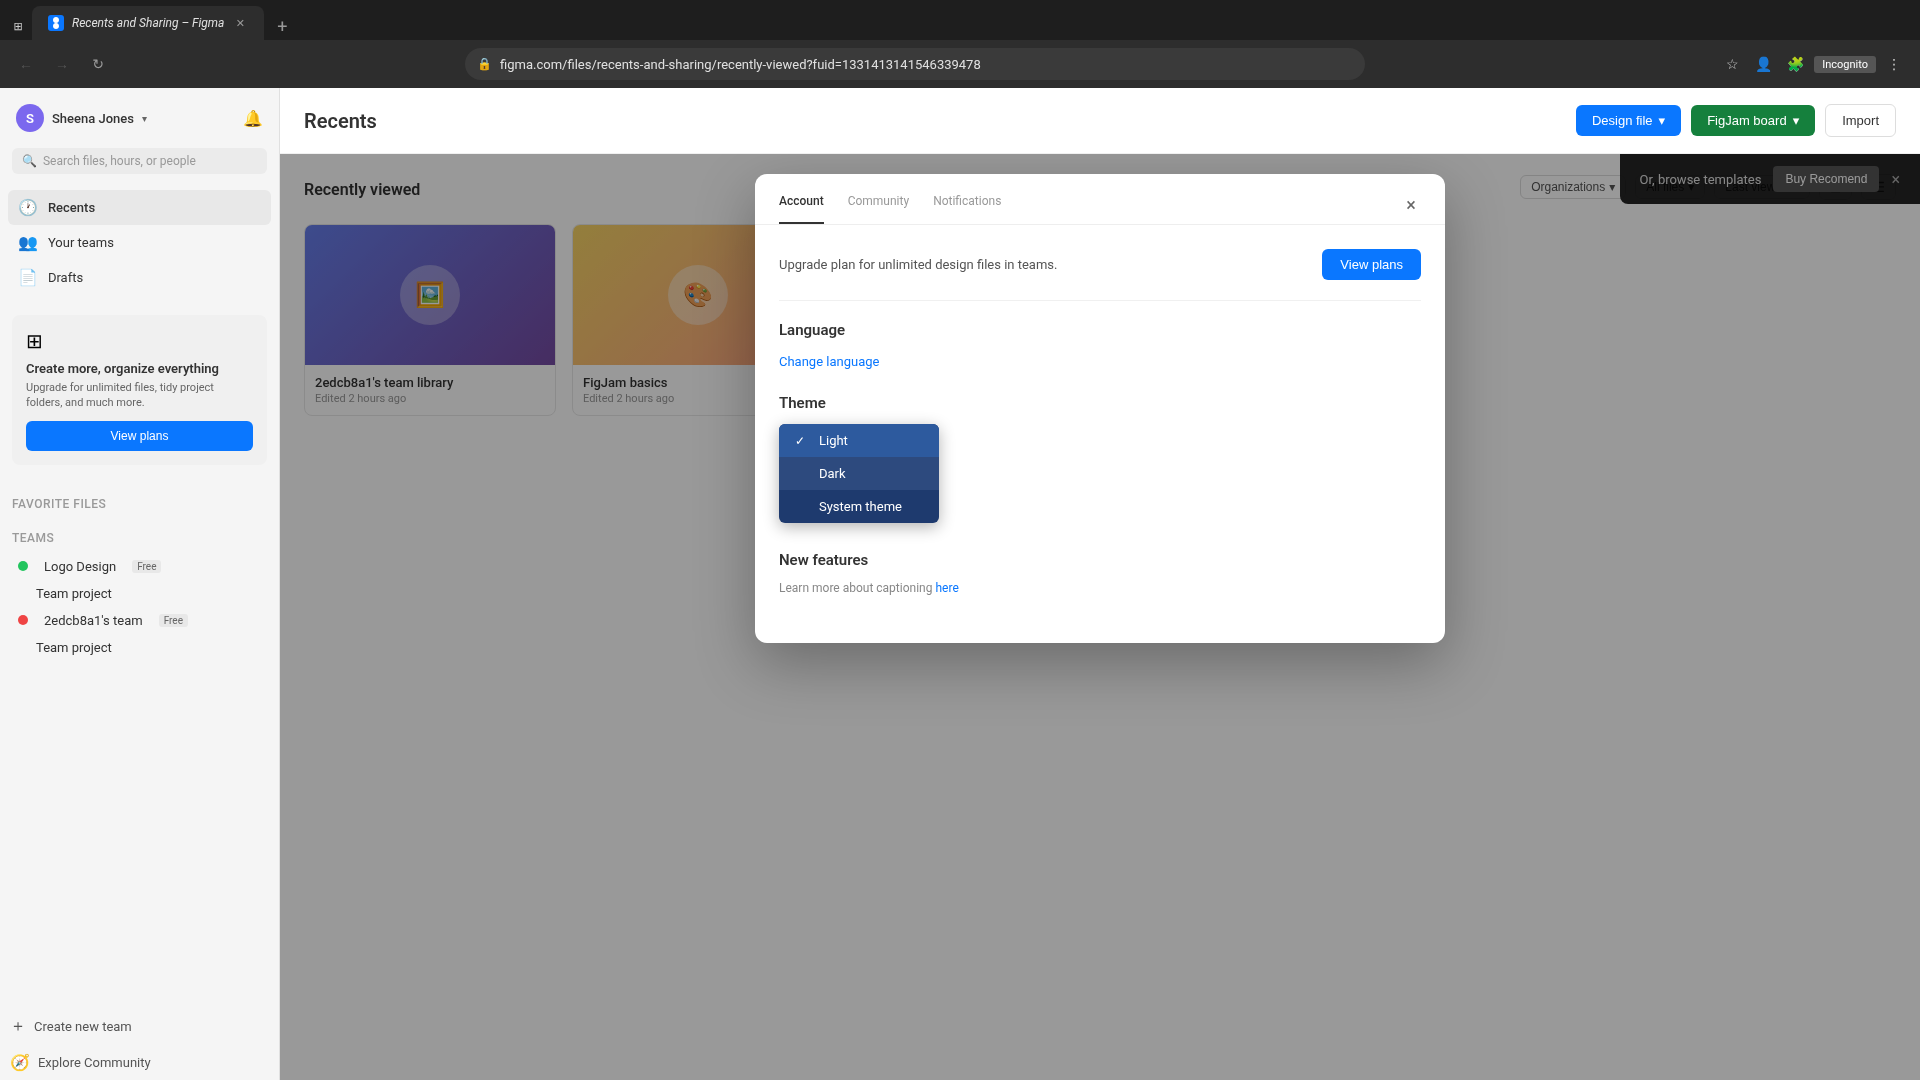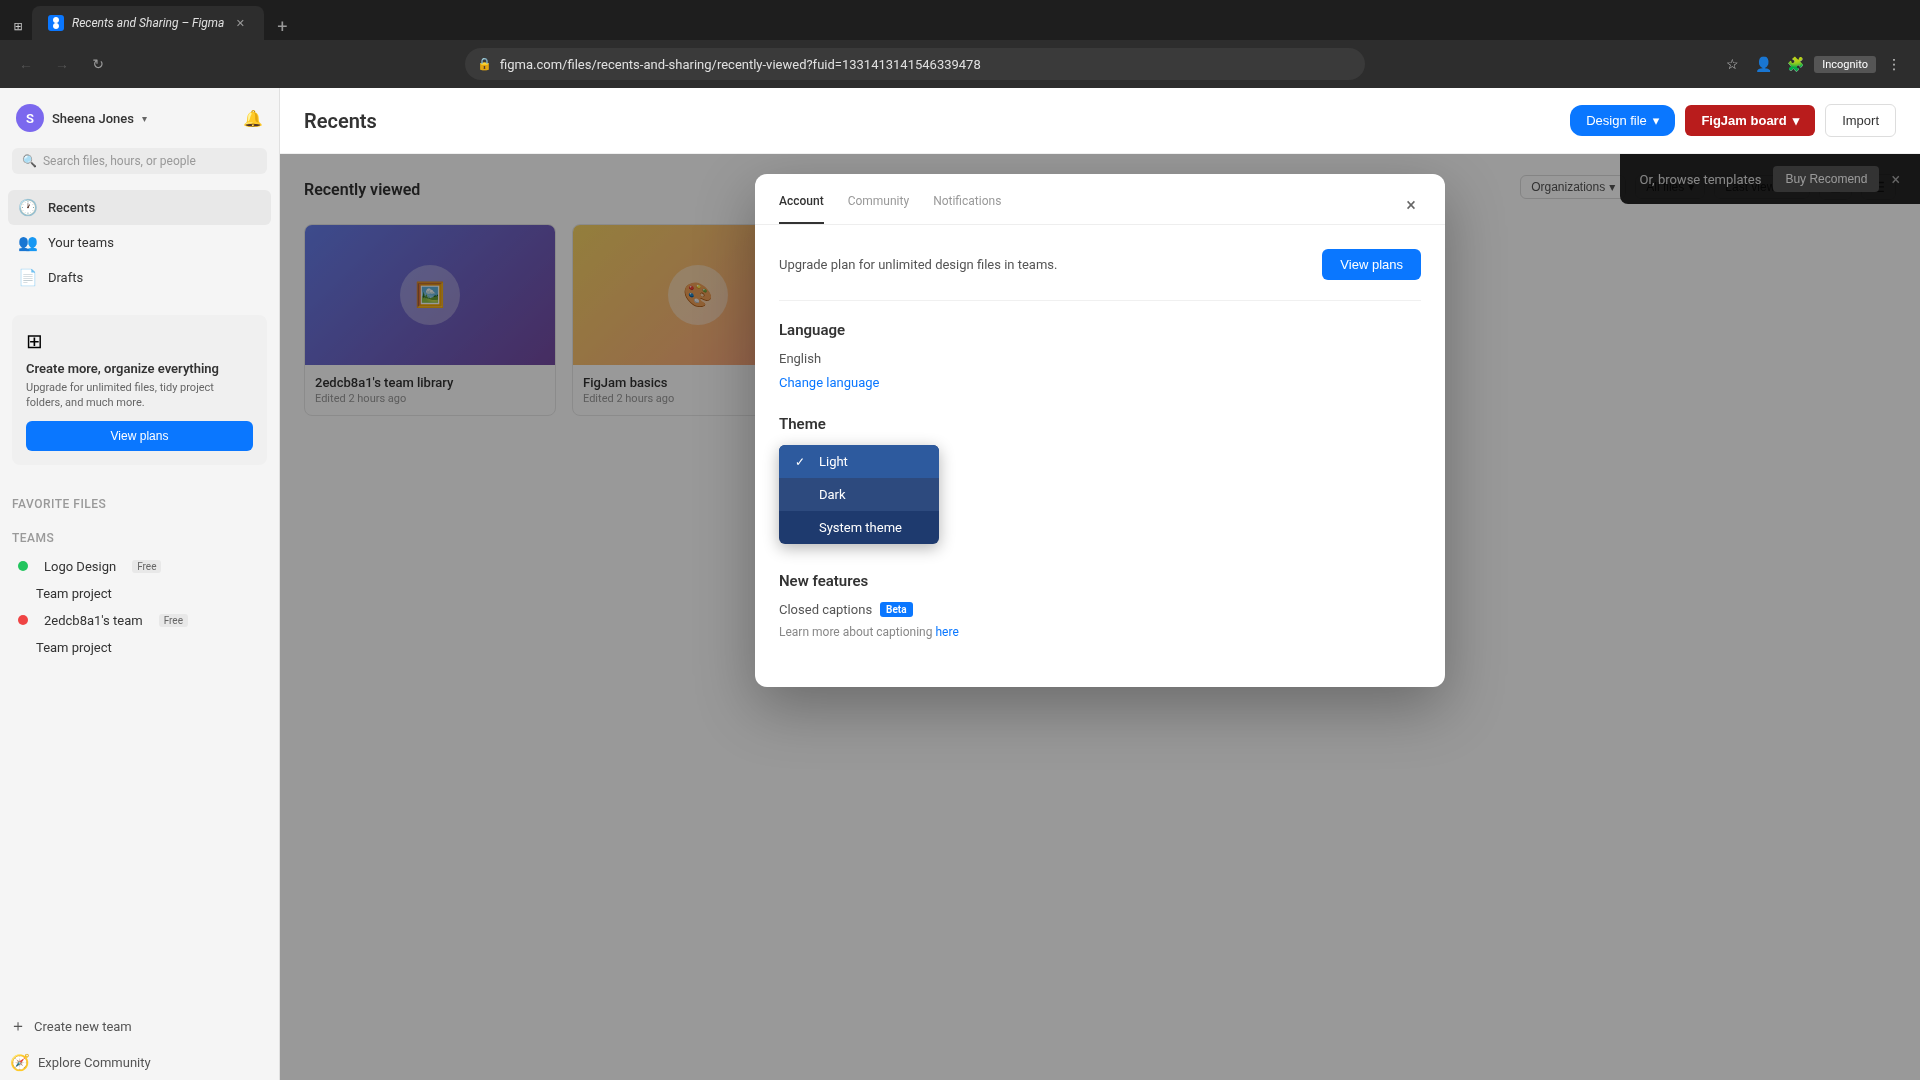--- a/index.html
+++ b/index.html
@@ -53,22 +53,22 @@
     .upgrade-box-text { font-size: 11px; color: #666; line-height: 1.4; margin-bottom: 10px; }
     .upgrade-btn { background: #0a77ff; color: white; border: none; border-radius: 6px; padding: 8px 16px; font-size: 12px; font-weight: 500; cursor: pointer; width: 100%; }
     .create-team { display: flex; align-items: center; gap: 8px; padding: 8px 10px; border-radius: 6px; cursor: pointer; font-size: 13px; color: #555; }
     .explore-community { display: flex; align-items: center; gap: 8px; padding: 8px 10px; border-radius: 6px; cursor: pointer; font-size: 13px; color: #555; }
 
     
     .main-content { flex: 1; display: flex; flex-direction: column; overflow: hidden; background: #ffffff; position: relative; }
     .main-header { display: flex; align-items: center; justify-content: space-between; padding: 16px 24px; border-bottom: 1px solid #f0f0f0; }
     .page-title { font-size: 20px; font-weight: 600; color: #333; }
     .header-actions { display: flex; gap: 10px; align-items: center; }
-    .btn-design { background: #0a77ff; color: white; border: none; border-radius: 12px; padding: 8px 16px; font-size: 13px; font-weight: 500; cursor: pointer; display: flex; align-items: center; gap: 6px; }
-    .btn-figjam { background: #b91c1c; color: white; border: none; border-radius: 6px; padding: 8px 16px; font-size: 13px; font-weight: 700; cursor: pointer; display: flex; align-items: center; gap: 6px; }
+    .btn-design { background: #0a77ff; color: white; border: none; border-radius: 6px; padding: 8px 16px; font-size: 13px; font-weight: 500; cursor: pointer; display: flex; align-items: center; gap: 6px; }
+    .btn-figjam { background: #15803d; color: white; border: none; border-radius: 6px; padding: 8px 16px; font-size: 13px; font-weight: 400; cursor: pointer; display: flex; align-items: center; gap: 6px; }
     .btn-import { background: white; color: #333; border: 1px solid #ddd; border-radius: 6px; padding: 8px 16px; font-size: 13px; font-weight: 500; cursor: pointer; }
 
     .main-body { flex: 1; overflow: hidden; position: relative; }
     .files-bg { width: 100%; height: 100%; padding: 20px 24px; display: flex; flex-direction: column; gap: 16px; }
 
     
     .recently-bar { display: flex; align-items: center; justify-content: space-between; padding-bottom: 8px; }
     .filter-btns { display: flex; gap: 9px; align-items: center; }
     .filter-btn { font-size: 12px; color: #555; background: white; border: 1px solid #ddd; border-radius: 6px; padding: 4px 10px; cursor: pointer; display: flex; align-items: center; gap: 4px; }
 
@@ -335,21 +335,20 @@
           </div>
           <div class="modal-body">
 
             <div class="upgrade-section">
               <span class="upgrade-section-text">Upgrade plan for unlimited design files in teams.</span>
               <button class="view-plans-btn">View plans</button>
             </div>
 
             <div class="settings-section">
               <div class="settings-section-title">Language</div>
-              <div class="settings-value">English</div>
               <a class="settings-link" href="#">Change language</a>
             </div>
 
             <div class="settings-section">
               <div class="settings-section-title">Theme</div>
               <div class="theme-dropdown">
                 <div class="theme-dropdown-menu">
                   <div class="theme-option selected">
                     <span class="theme-check">✓</span>
                     <span>Light</span>
@@ -361,26 +360,20 @@
                   <div class="theme-option">
                     <span class="theme-check"></span>
                     <span>System theme</span>
                   </div>
                 </div>
               </div>
             </div>
 
             <div class="settings-section">
               <div class="new-features-title">New features</div>
-              <div class="feature-row">
-                <div class="feature-label">
-                  <span>Closed captions</span>
-                  <span class="beta-badge">Beta</span>
-                </div>
-              </div>
               <div class="feature-desc">
                 <span>Learn more about captioning</span>
                 <a class="feature-link" href="#">here</a>
               </div>
             </div>
           </div>
         </div>
       </div>
     </div>
   </div>

